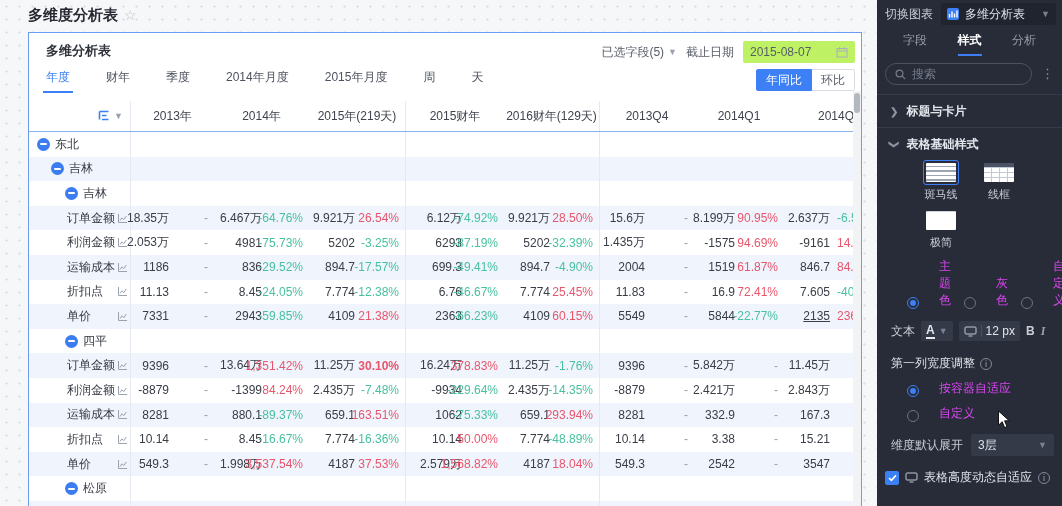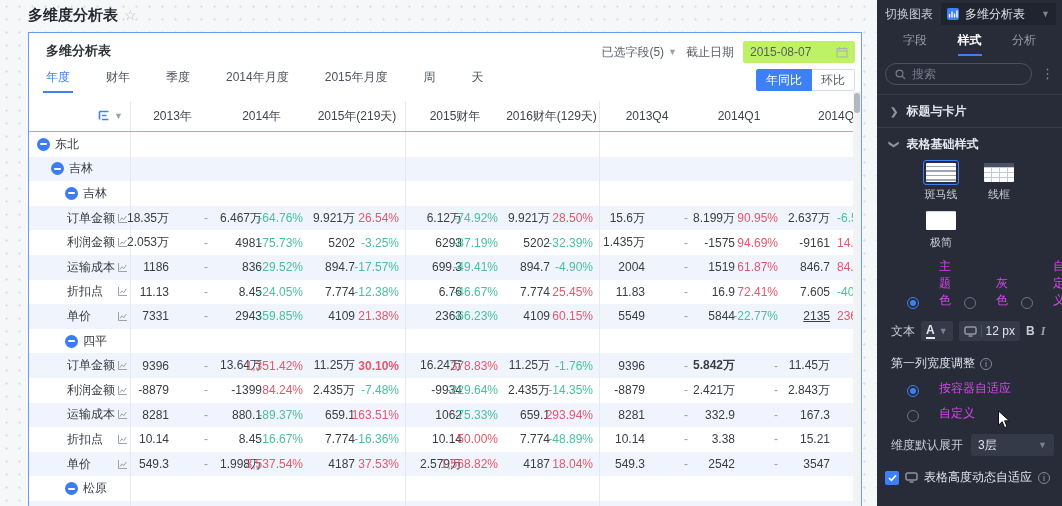--- a/index.html
+++ b/index.html
@@ -389,21 +389,21 @@
             <div class="vcell" style="width: 52px;">13.64万</div>
             <div class="pcell up" style="width: 43px;">1,351.42%</div>
             <div class="vcell" style="width: 50px;">11.25万</div>
             <div class="pcell up" style="width: 46px; font-weight: bold;">30.10%</div>
             <div class="vcell grp" style="width: 61px;">16.24万</div>
             <div class="pcell up" style="width: 38px;">378.83%</div>
             <div class="vcell" style="width: 50px;">11.25万</div>
             <div class="pcell down" style="width: 45px;">-1.76%</div>
             <div class="vcell grp" style="width: 50px;">9396</div>
             <div class="pcell dash" style="width: 45px;">-</div>
-            <div class="vcell" style="width: 45px; font-weight: bold;">5.842万</div>
+            <div class="vcell" style="width: 45px;">5.842万</div>
             <div class="pcell dash" style="width: 45px;">-</div>
             <div class="vcell" style="width: 50px;">11.45万</div>
             <div class="pcell cut" style="width: 20px;"></div>
           </div>
           <div class="trow">
             <div class="lcell" style="padding-left: 38px;">
               <span>利润金额</span>
               <span class="chart-ic">
                 <svg width="11" height="11" viewBox="0 0 11 11">
                   <path d="M1.5 1 V9.5 H10" stroke="#9aa2ae" fill="none"></path>

